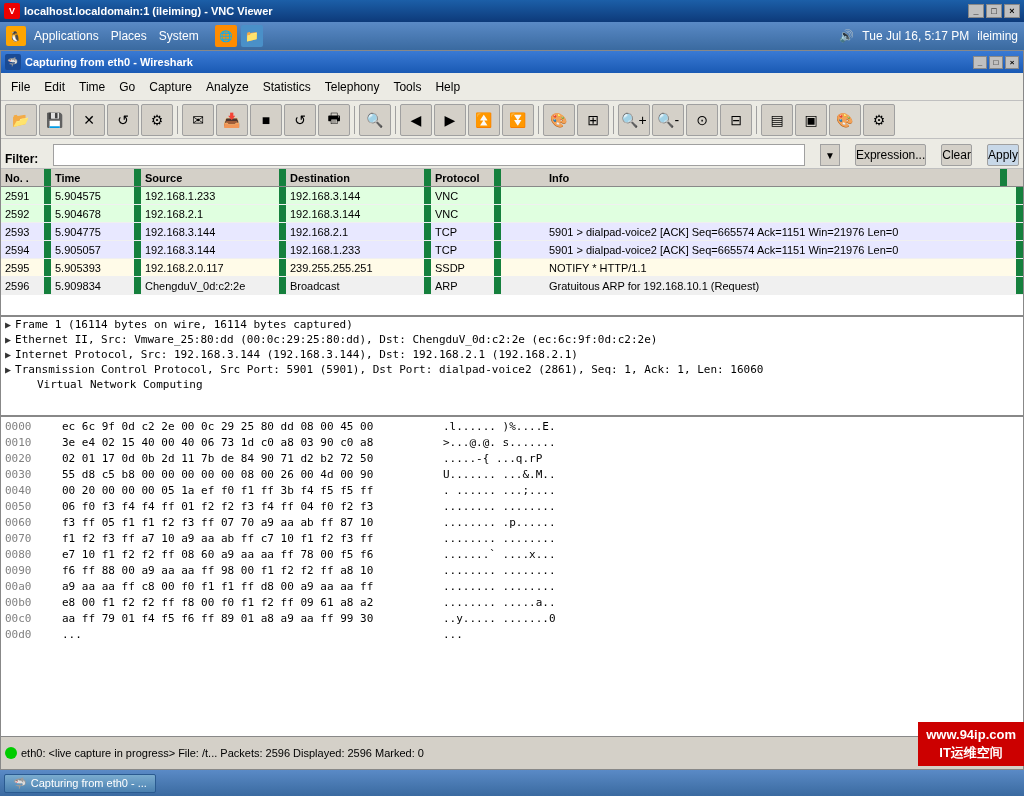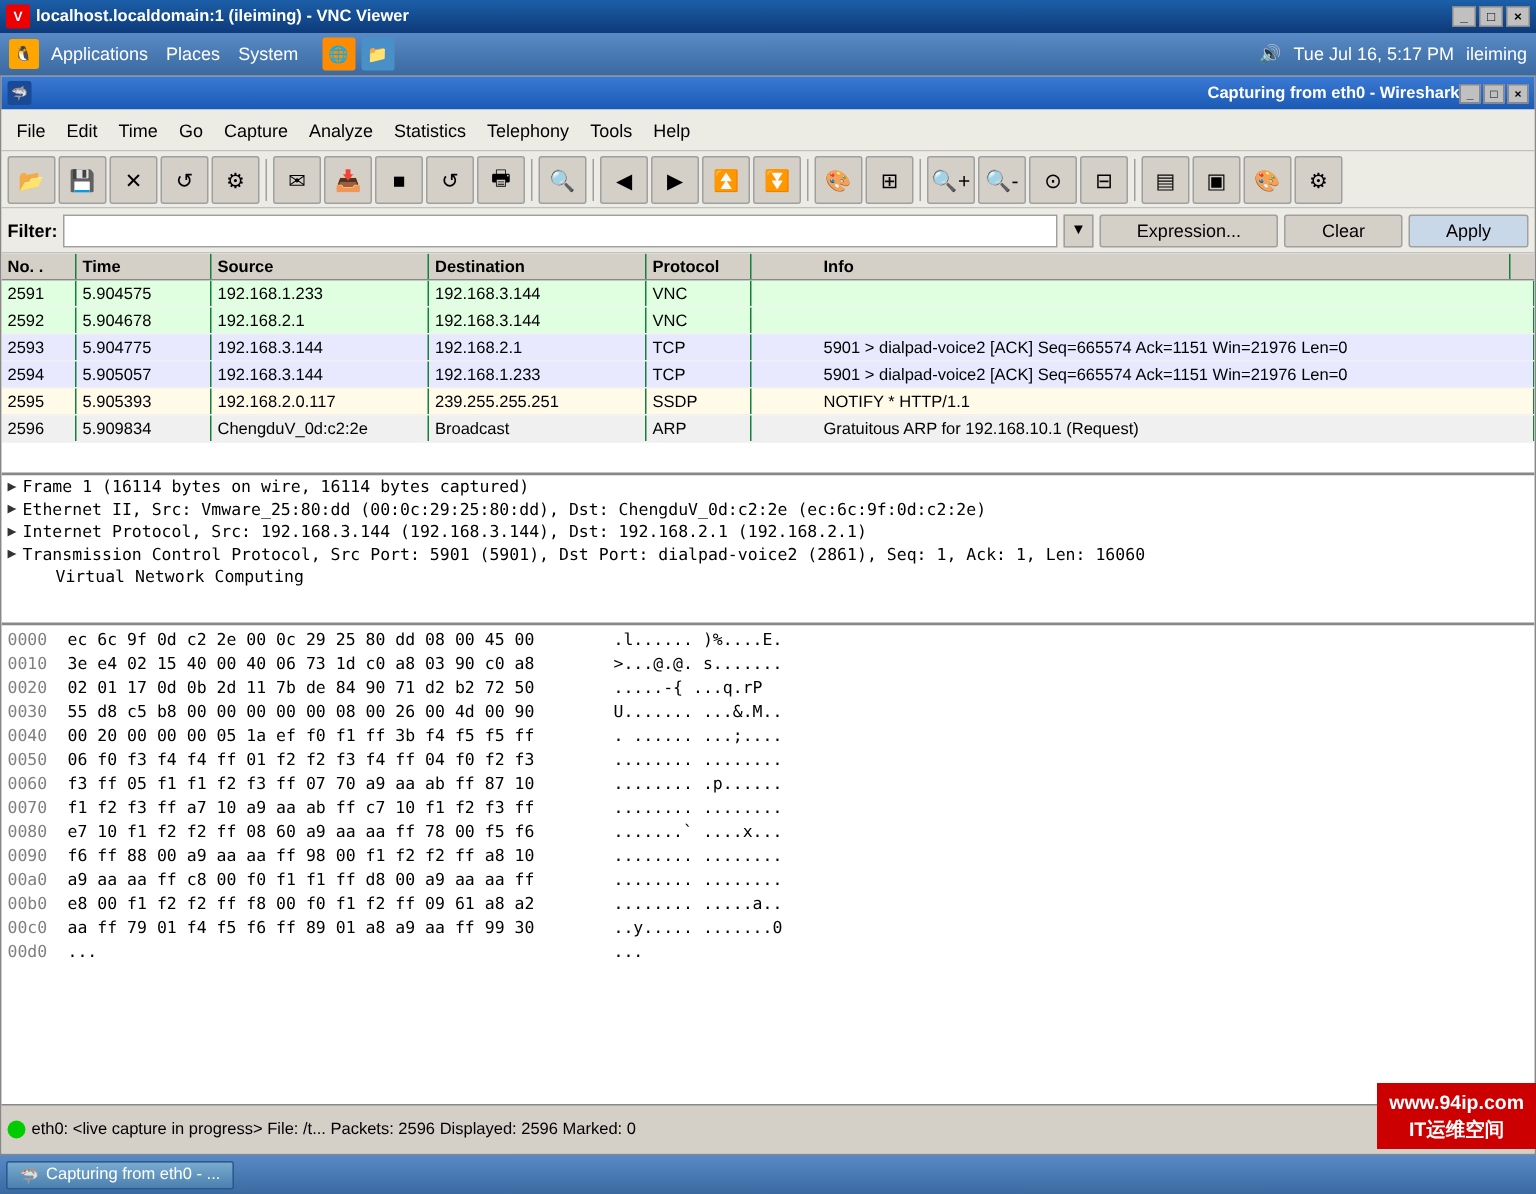--- a/index.html
+++ b/index.html
@@ -100,21 +100,21 @@
     }
     .ws-titlebar .ws-icon {
       width: 16px; height: 16px;
       margin-right: 4px;
       background: #1a4a94;
       border-radius: 2px;
       display: flex; align-items: center; justify-content: center;
       font-size: 9px;
       color: #88aaff;
     }
-    .ws-titlebar .ws-title { flex: 1; text-align: right; }
+    .ws-titlebar .ws-title { flex: 1; text-align: left; }
     .ws-titlebar .ws-win-btns { display: flex; gap: 2px; }
     .ws-titlebar .ws-win-btn {
       width: 14px; height: 13px;
       background: #c0c0c0;
       border: 1px solid #888;
       font-size: 8px;
       display: flex; align-items: center; justify-content: center;
       cursor: pointer;
       color: #000;
     }
@@ -159,44 +159,44 @@
       width: 1px; height: 28px;
       background: #a0a0a0;
       margin: 0 2px;
     }
 
     
     .ws-filterbar {
       background: #ecebe4;
       height: 30px;
       display: flex;
-      align-items: center;
+      align-items: flex-end;
       padding: 2px 4px;
       border-bottom: 1px solid #c0c0c0;
-      gap: 4px;
+      gap: 15px;
     }
     .filter-label { font-size: 12px; color: #000; font-weight: bold; }
     .filter-input {
       flex: 1;
       height: 22px;
       border: 1px solid #a0a0a0;
       background: white;
       padding: 0 4px;
       font-size: 12px;
     }
     .filter-dropdown {
       width: 20px; height: 22px;
       background: #d4d0c8;
       border: 1px solid #a0a0a0;
       display: flex; align-items: center; justify-content: center;
       cursor: pointer; font-size: 10px;
     }
     .filter-btn {
       height: 22px;
-      padding: 0 24px;
+      padding: 0 0;
       background: #d4d0c8;
       border: 1px solid #a0a0a0;
       border-radius: 2px;
       cursor: pointer;
       font-size: 12px;
     }
 
     
     .ws-packet-list {
       flex: 0 0 auto;
@@ -210,21 +210,21 @@
     .packet-header {
       display: flex;
       background: #d4d0c8;
       border-bottom: 1px solid #888;
       font-size: 11px;
       font-weight: bold;
       height: 18px;
       align-items: center;
     }
     .pkt-col {
-      border-right: 1px solid #15803d;
+      border-right: 7px solid #15803d;
       padding: 0 4px;
       overflow: hidden;
       white-space: nowrap;
       height: 100%;
       display: flex; align-items: center;
     }
     .col-no { width: 50px; }
     .col-time { width: 90px; }
     .col-src { width: 145px; }
     .col-dst { width: 145px; }
@@ -265,21 +265,21 @@
     .ws-hex-dump {
       flex: 1;
       background: white;
       overflow-y: auto;
       font-family: monospace;
       font-size: 11px;
       padding: 2px 4px;
     }
     .hex-row {
       display: flex;
-      gap: 4px;
+      gap: 21px;
       line-height: 16px;
       white-space: nowrap;
     }
     .hex-offset { color: #808080; width: 36px; }
     .hex-bytes { width: 360px; color: #000; }
     .hex-ascii { color: #000; }
 
     
     .ws-statusbar {
       height: 33px;

